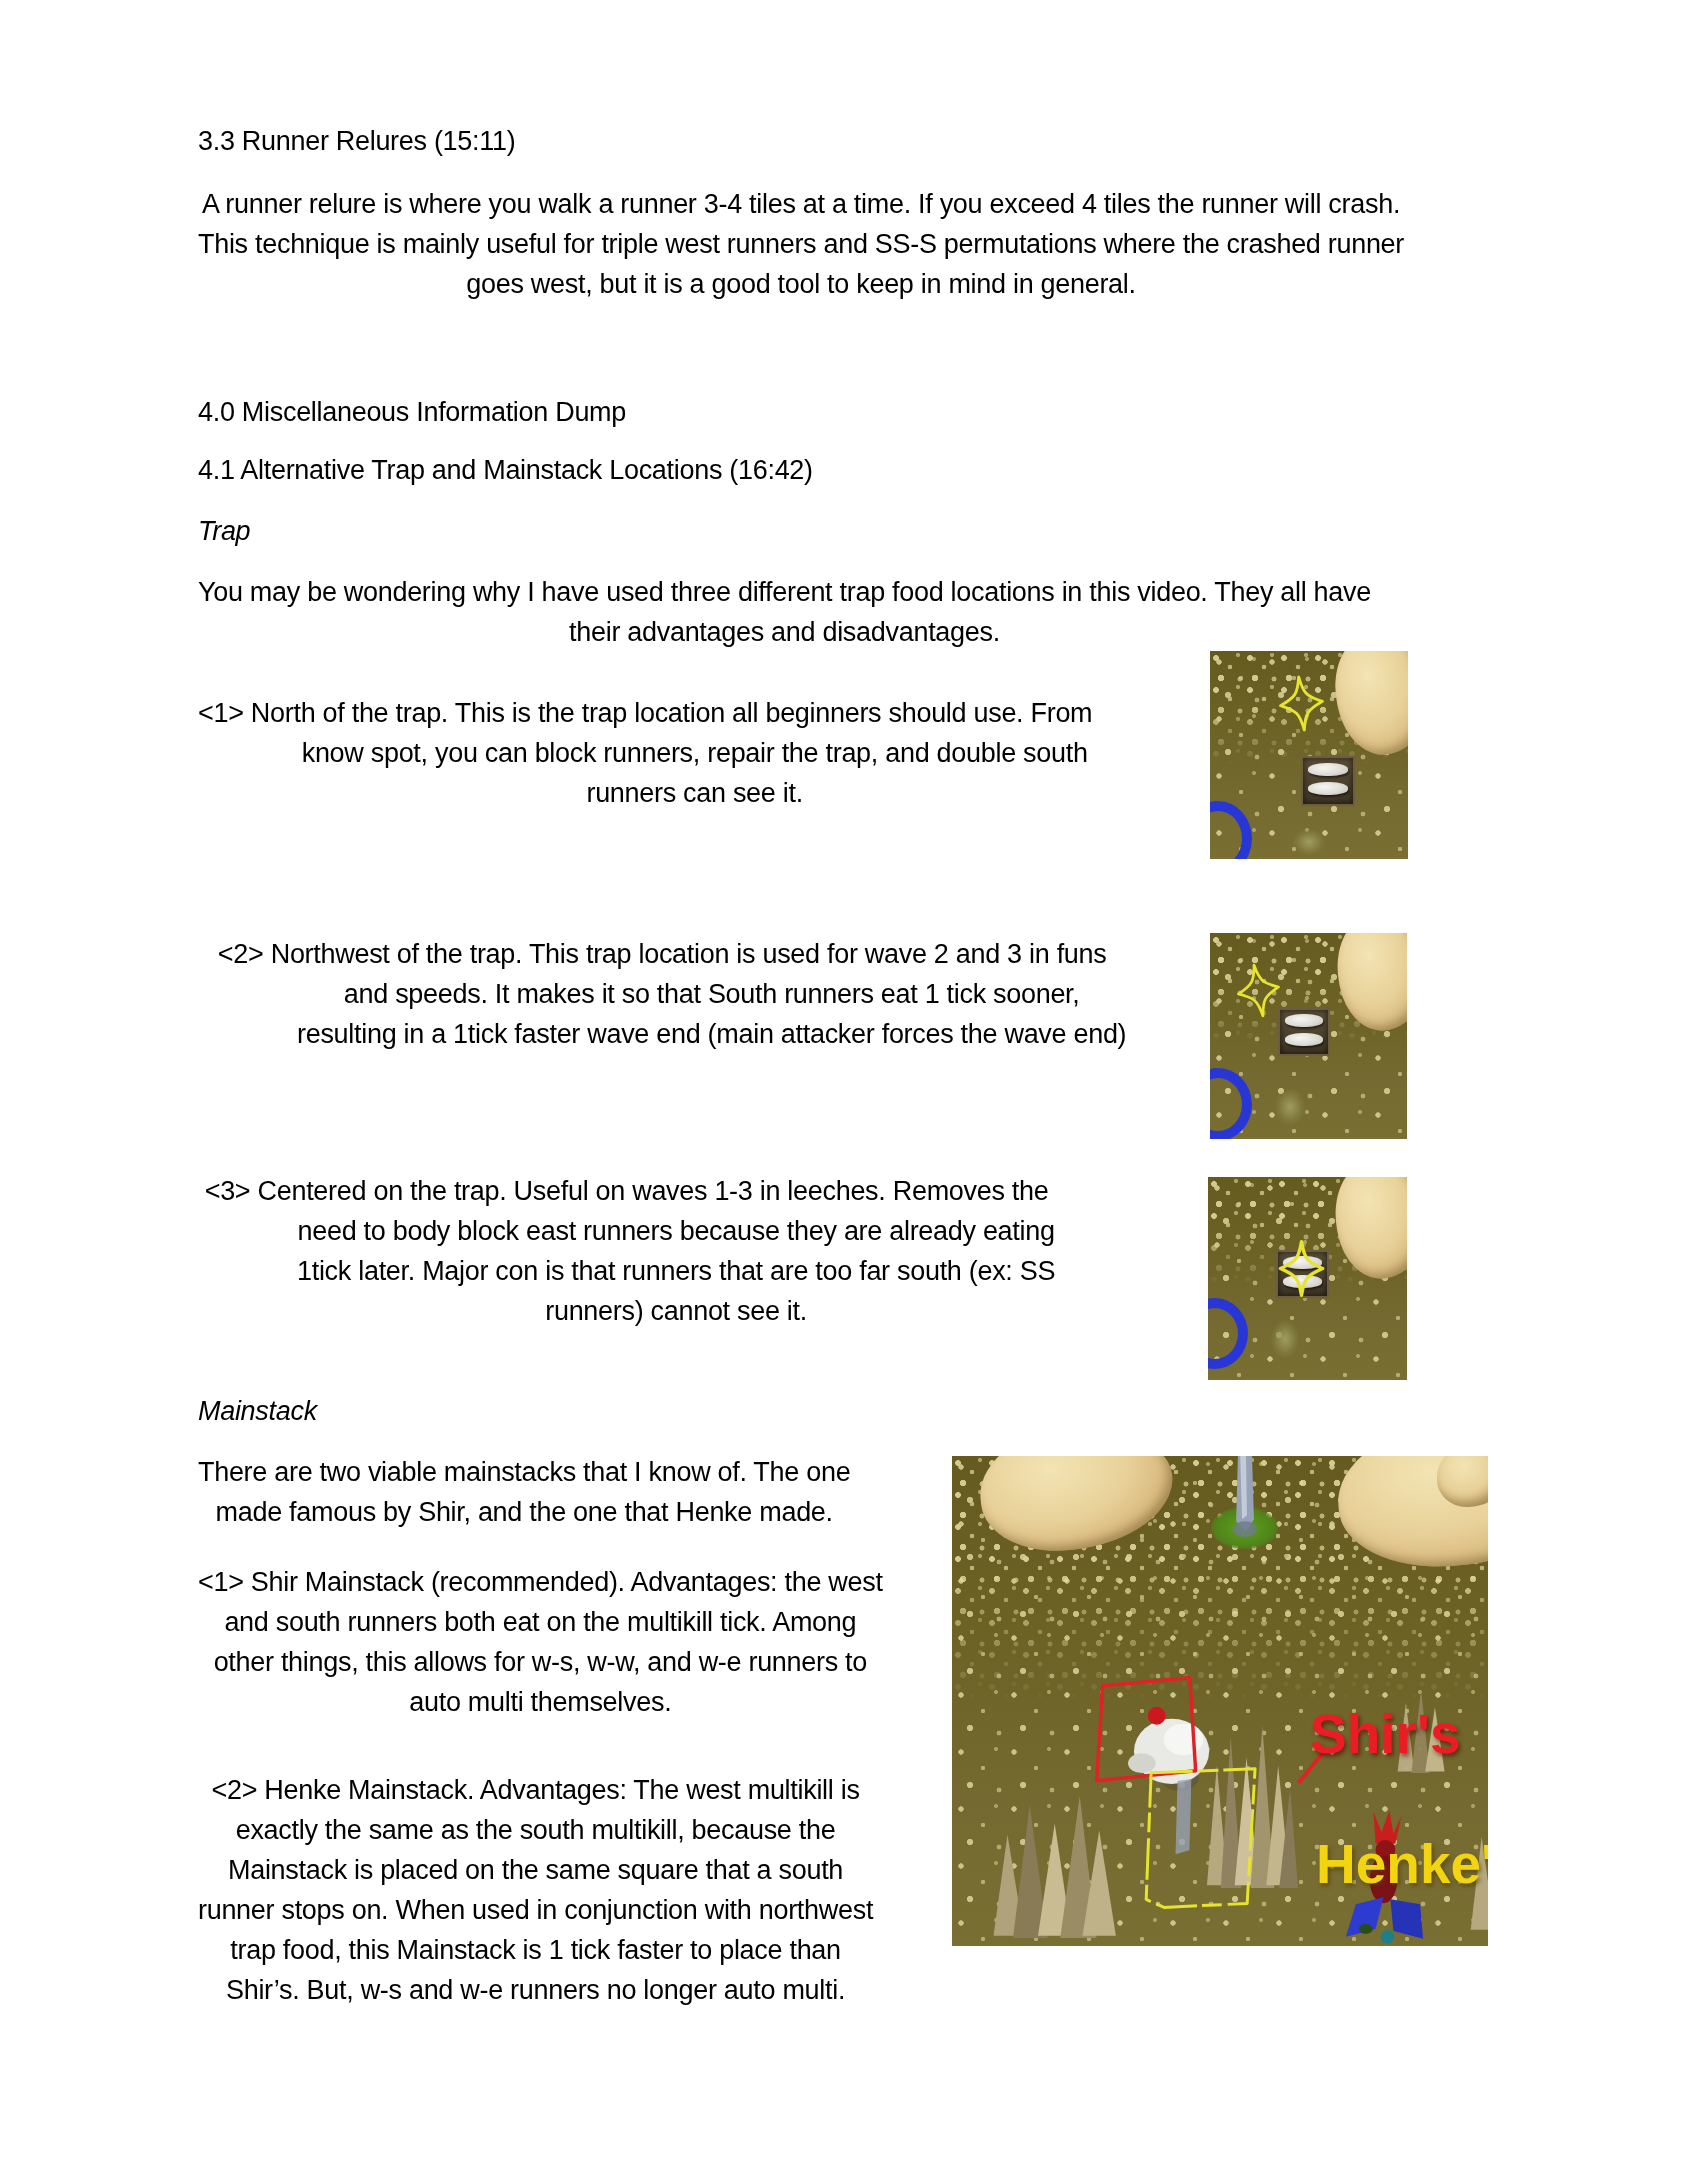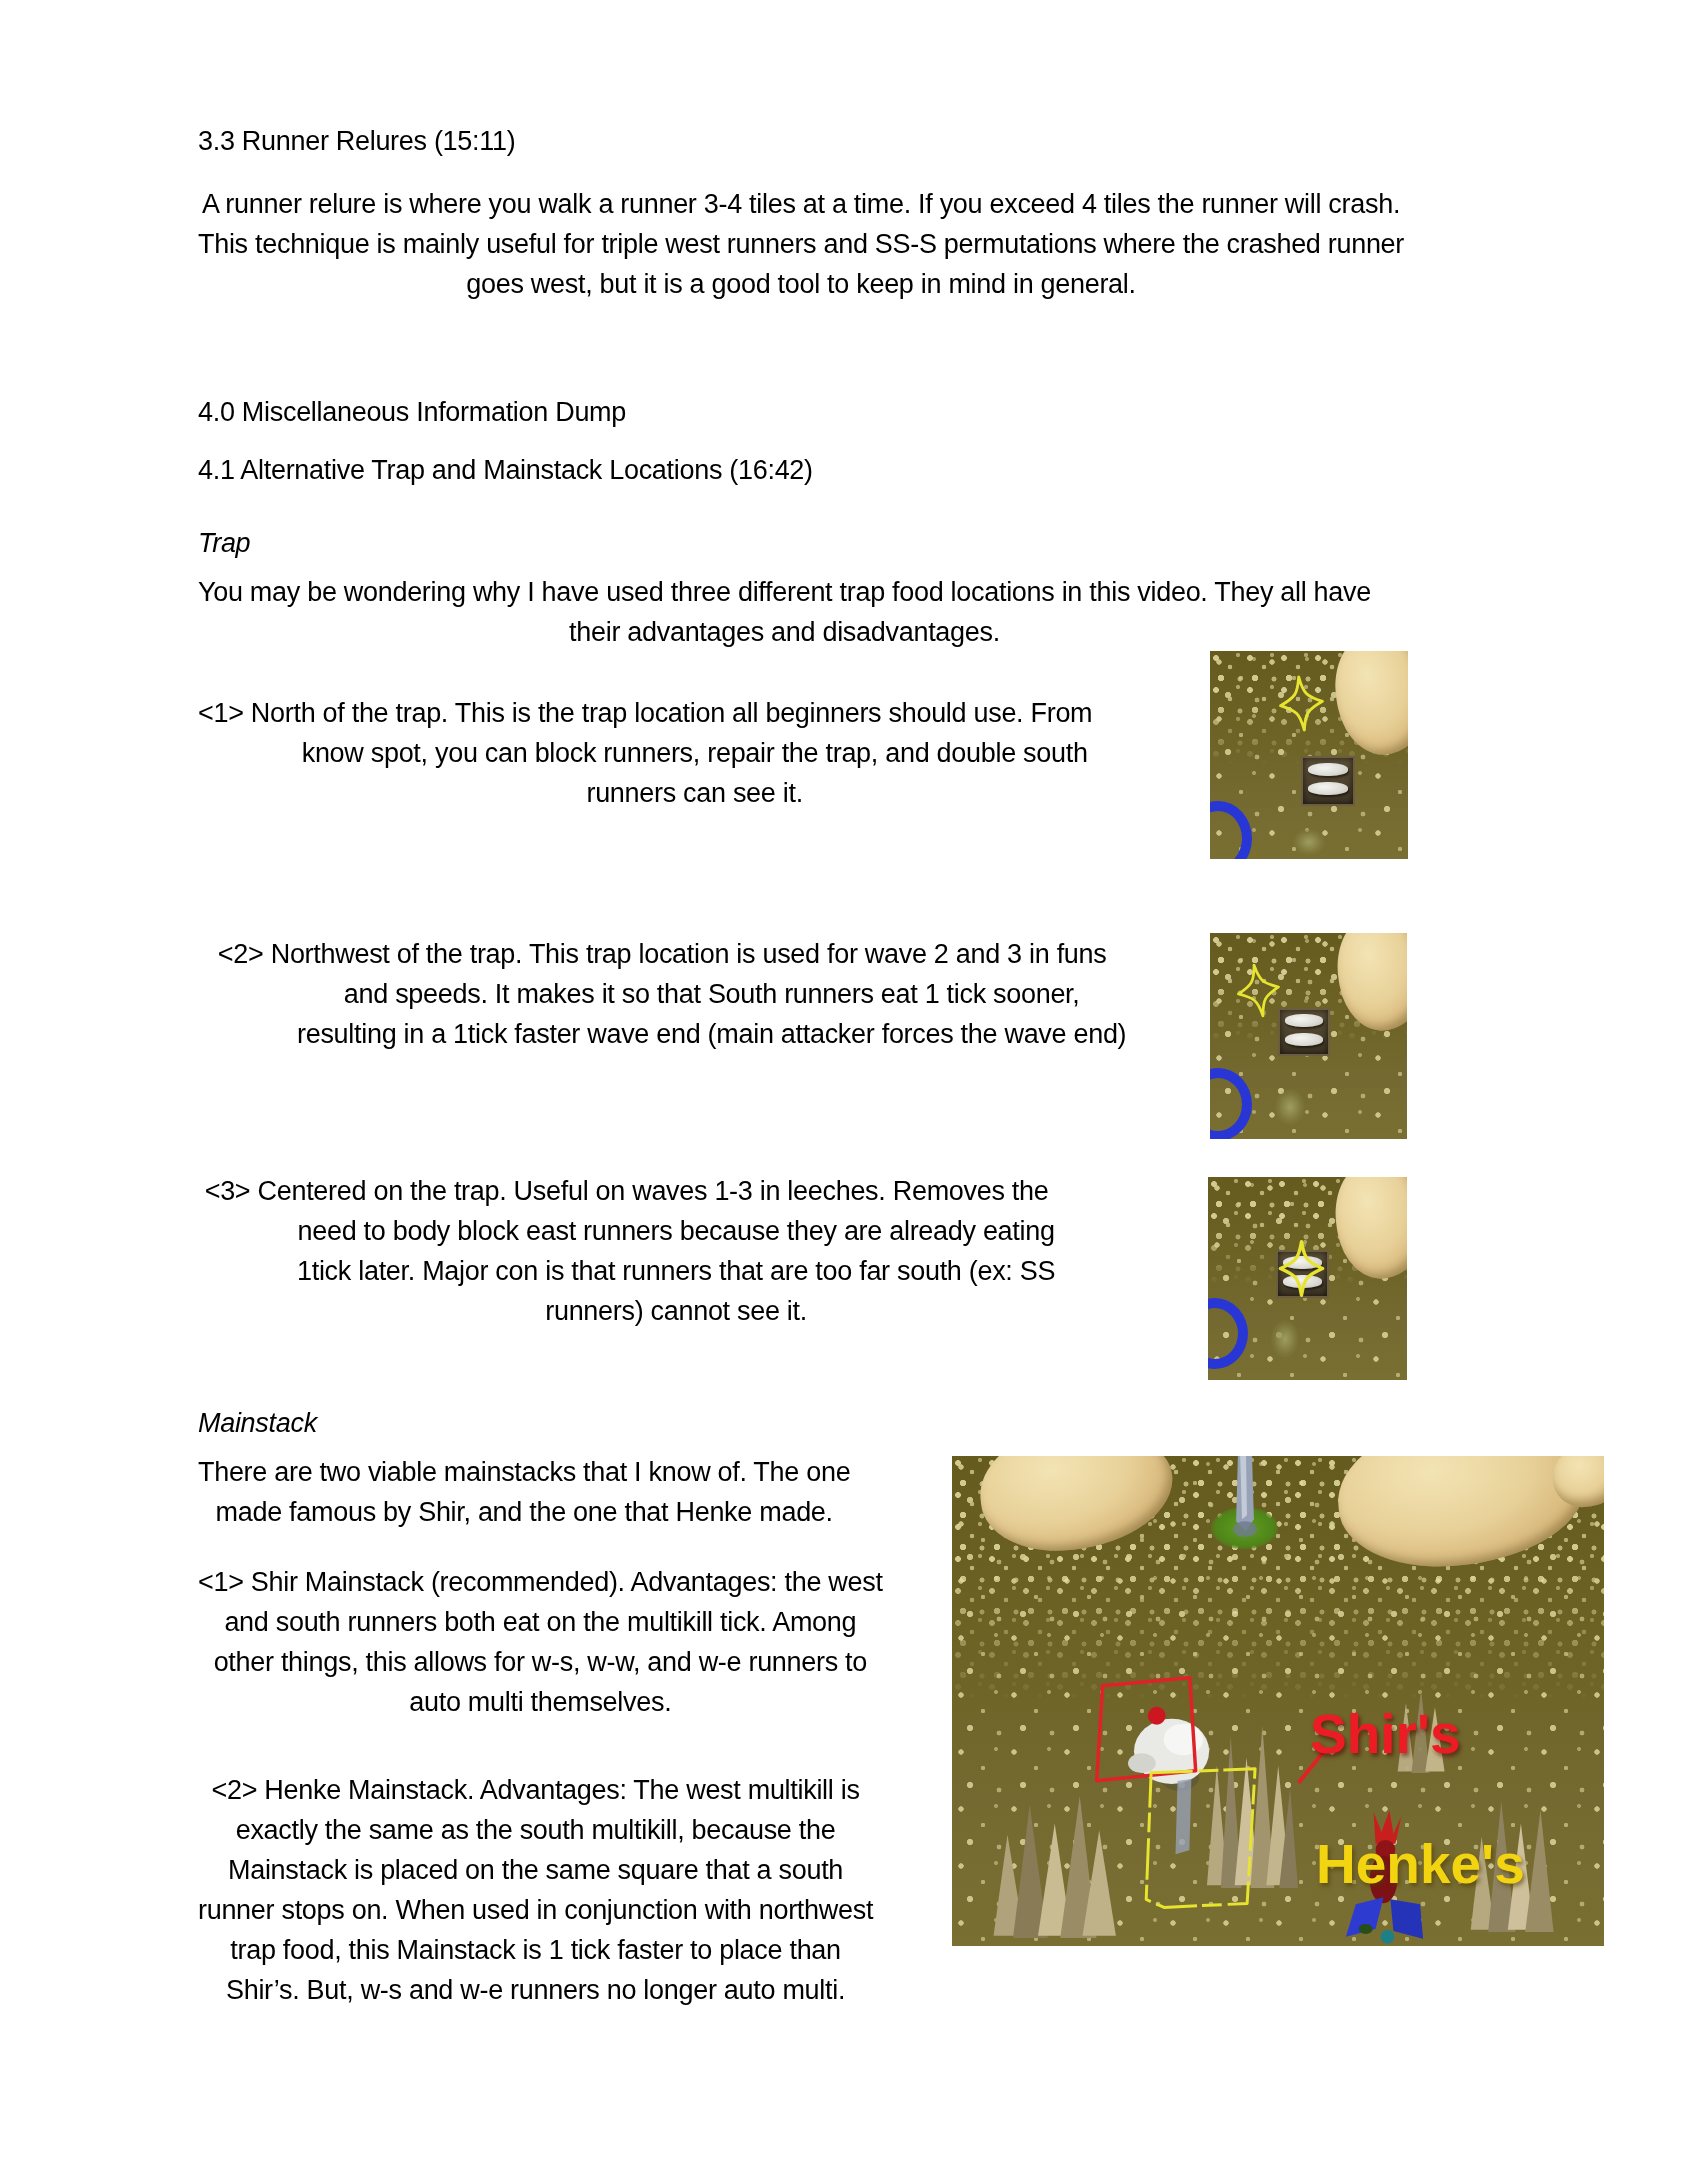--- a/index.html
+++ b/index.html
@@ -6,21 +6,21 @@
   .page {
     position:relative; width:1683px; height:2178px; background:#ffffff;
     font-family:"Liberation Sans", sans-serif; color:#000000; overflow:hidden;text-align:center;
   }
   
   .tblock { position:absolute; font-size:27px; line-height:40px; letter-spacing:-0.3px; white-space:nowrap; }
   .tblock .ln { white-space:nowrap; }
   .tblock .ind { margin-left:99px; }
   .h-reg  { font-weight:400; }
   .h-bold { font-weight:400; }
-  .h-ital { font-style:italic;margin-top:12px; }
+  .h-ital { font-style:italic; }
   
   .shot { position:absolute; overflow:hidden; margin:0; padding:0;
           background:linear-gradient(180deg,#655b1f 0%,#6c6224 35%,#746930 70%,#7a6f32 100%); }
   .speck, .speckband { position:absolute; left:0; right:0; pointer-events:none; }
   .speck {
     top:0; bottom:0;
     background-image:
       radial-gradient(circle at 9px 11px,  rgba(213,205,148,.9) 2.4px, transparent 3px),
       radial-gradient(circle at 31px 27px, rgba(193,185,128,.85) 1.9px, transparent 2.5px),
       radial-gradient(circle at 18px 44px, rgba(226,218,162,.8) 2.8px, transparent 3.4px),
@@ -176,21 +176,21 @@
     <div class="smudge" style="left:63px;top:143px;width:28px;height:38px"></div>
     <div class="trapbox" style="left:68px;top:73px;width:49px;height:44px">
       <div class="fish" style="top:4px"></div>
       <div class="fish" style="top:23px"></div>
     </div>
     <svg class="star" style="left:65px;top:63px" width="57" height="57" viewBox="0 0 100 100">
       <path d="M50 3 C55 33 60 38 87 50 C60 62 55 67 50 97 C45 67 40 62 13 50 C40 38 45 33 50 3 Z" fill="none" stroke="#e6e430" stroke-width="6" stroke-linejoin="round"></path>
     </svg>
   </figure>
 
-  <figure class="shot" style="left:952px;top:1456px;width:652px;height:490px">
+  <figure class="shot" style="left:952px;top:1456px;width:536px;height:490px">
     <div class="speck"></div>
     <div class="speckband" style="height:248px"></div>
 
     <div class="rock" style="left:28px;top:-28px;width:193px;height:121px;transform:rotate(-6deg)"></div>
     <div class="rock" style="left:386px;top:-32px;width:248px;height:141px;transform:rotate(-4deg)"></div>
     <div class="rock" style="right:-18px;top:-10px;width:69px;height:61px"></div>
 
     <div class="gpatch" style="left:259px;top:51px;width:67px;height:42px"></div>
     <svg class="figobj" style="left:272px;top:-6px" width="42" height="91" viewBox="0 0 42 92">
       <polygon points="14,0 28,2 30,70 22,82 12,72" fill="#97a2b6"></polygon>

